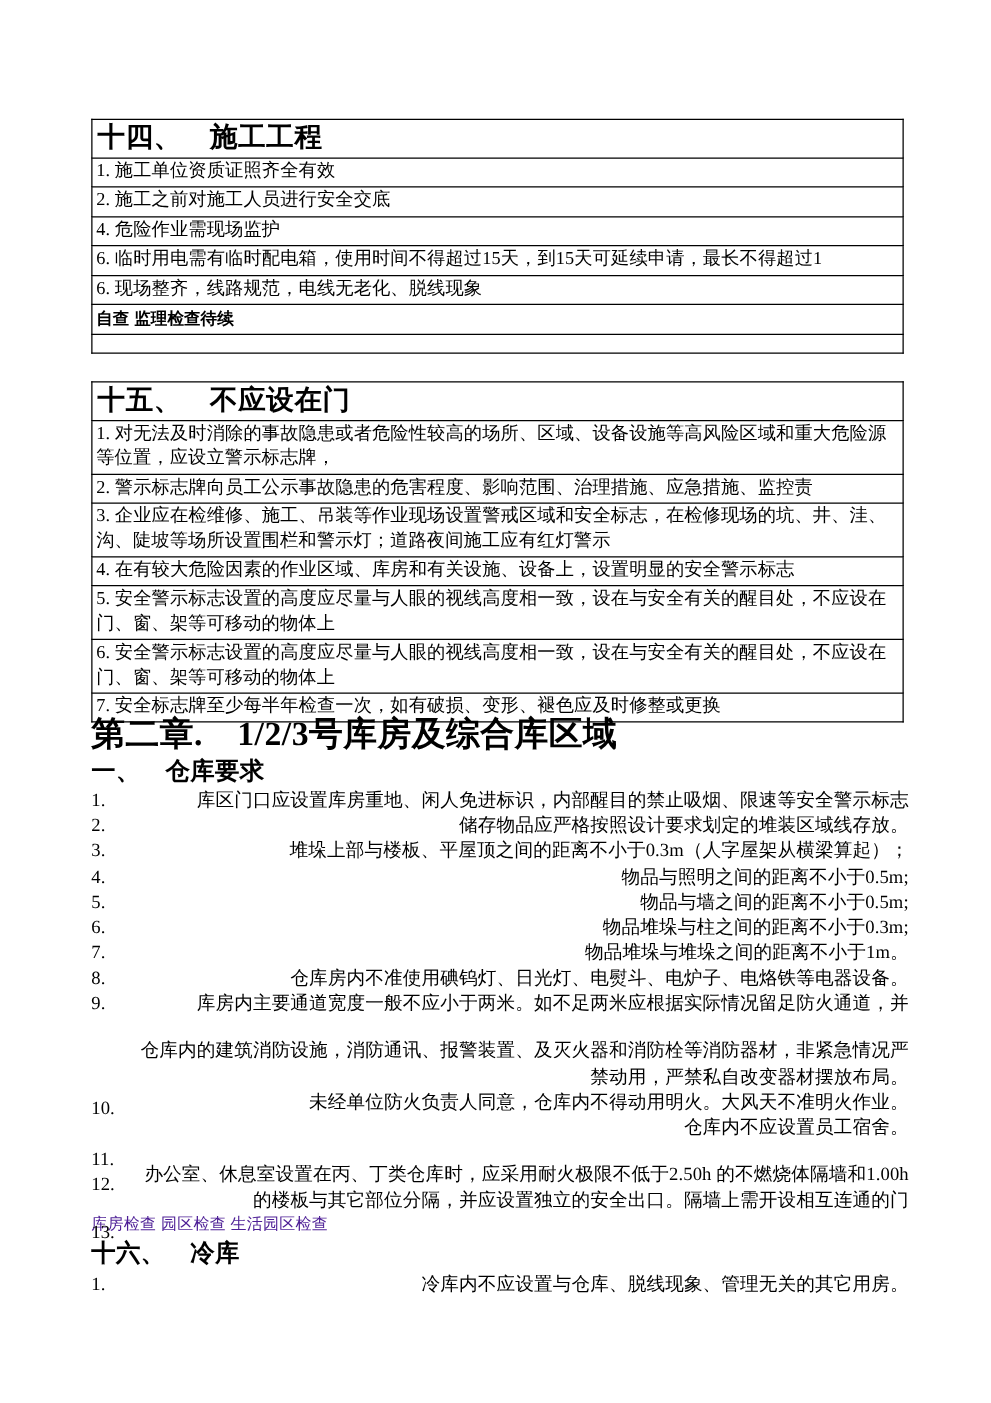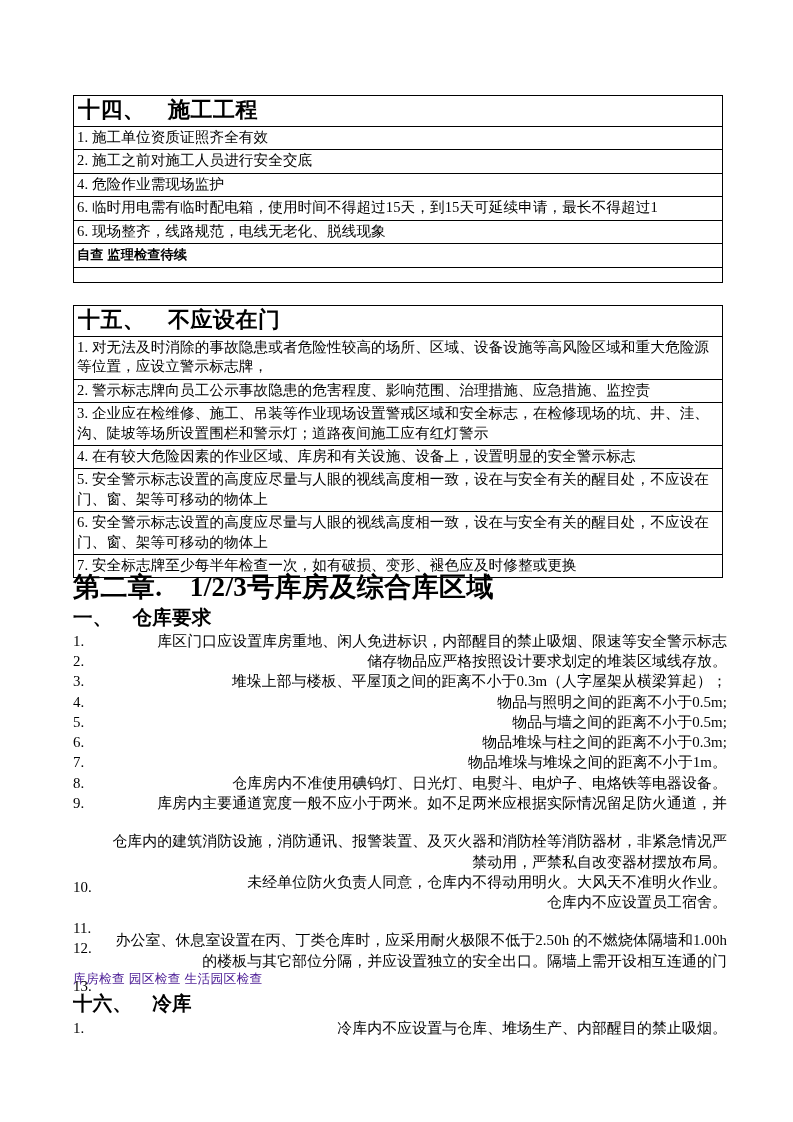--- a/index.html
+++ b/index.html
@@ -277,19 +277,19 @@
       </li>
     </ol>
 
     <p class="inspect-note">库房检查  园区检查  生活园区检查</p>
 
     <h2 class="section-title spaced">十六、　冷库</h2>
 
     <ol class="doc-list">
       <li>
         <span class="li-num">1.</span>
-        <span class="li-text">冷库内不应设置与仓库、堆场生产、内部醒目的禁止吸烟。</span>
+        <span class="li-text">冷库内不应设置与仓库、脱线现象、管理无关的其它用房。</span>
       </li>
     </ol>
 
   </div>
 
 </div>
 
 </body></html>

